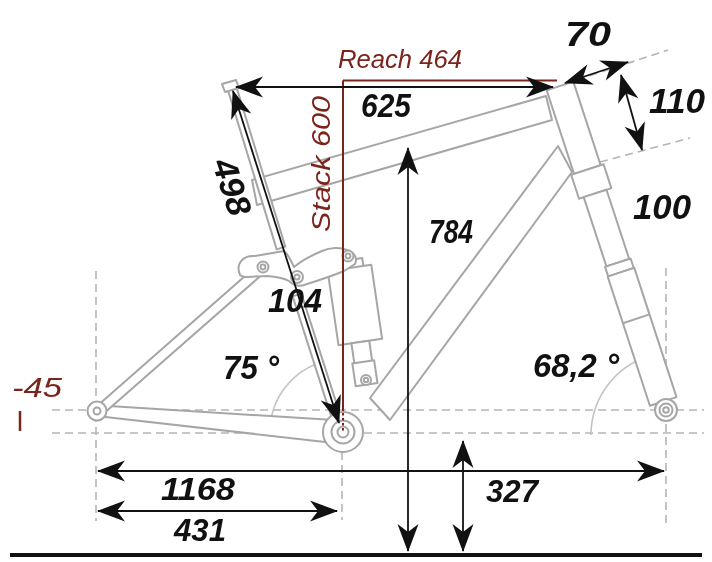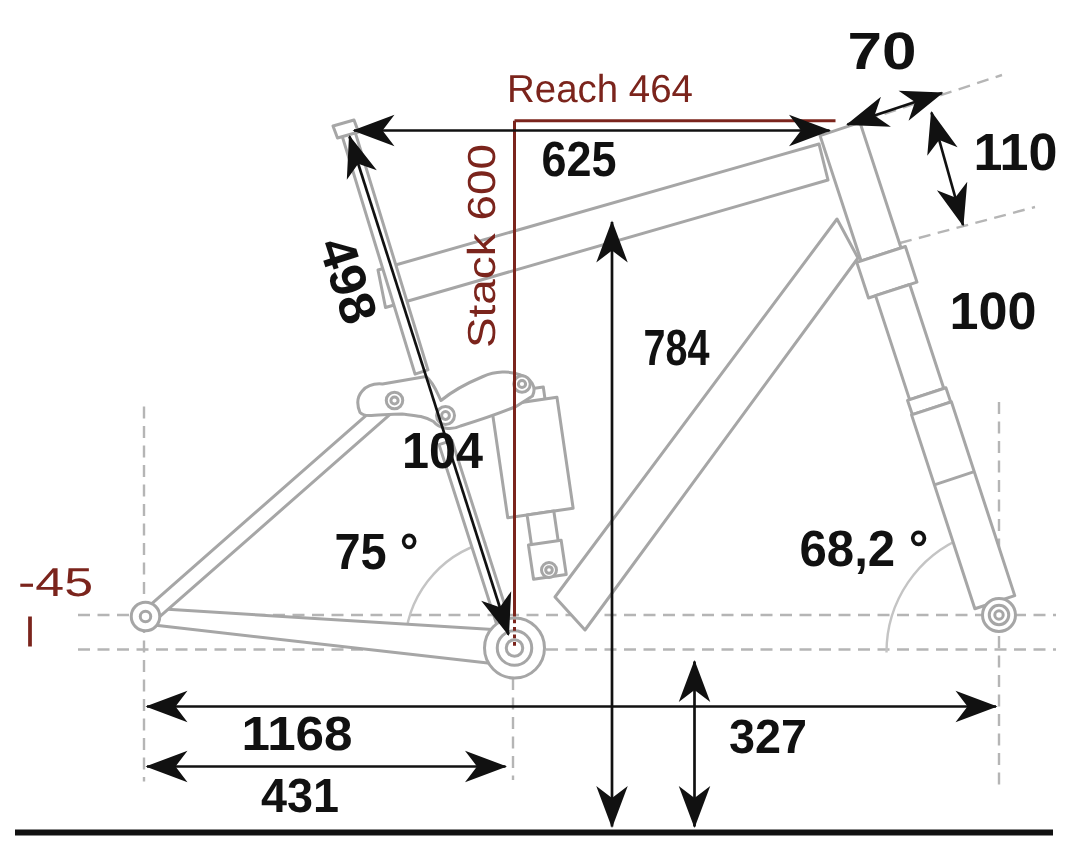--- a/index.html
+++ b/index.html
@@ -1,18 +1,19 @@
 <!DOCTYPE html>
 <html><head>
 <meta charset="utf-8">
 <style>
   html,body{margin:0;padding:0;background:#ffffff;}
   #stage{
     position:relative;width:712px;height:562px;background:#ffffff;overflow:hidden;
     font-family:"Liberation Sans","DejaVu Sans",sans-serif;
+    font-style:italic;
   }
   svg text{font-family:"Liberation Sans","DejaVu Sans",sans-serif;}
   .dim-num{font-weight:700;fill:#111111;}
   .red-label{font-weight:400;fill:#7b241c;}
   .guide{stroke:#b5b5b5;stroke-width:1.6;stroke-dasharray:8 5;fill:none;}
   .arc{stroke:#c4c4c4;stroke-width:1.6;fill:none;}
   .tube{fill:#ffffff;stroke:#a6a6a6;stroke-width:2;stroke-linejoin:round;}
   .tube-line{stroke:#a6a6a6;stroke-width:2;fill:none;}
   .dim{stroke:#111111;stroke-width:1.8;fill:none;}
   .red-line{stroke:#7b241c;fill:none;}

